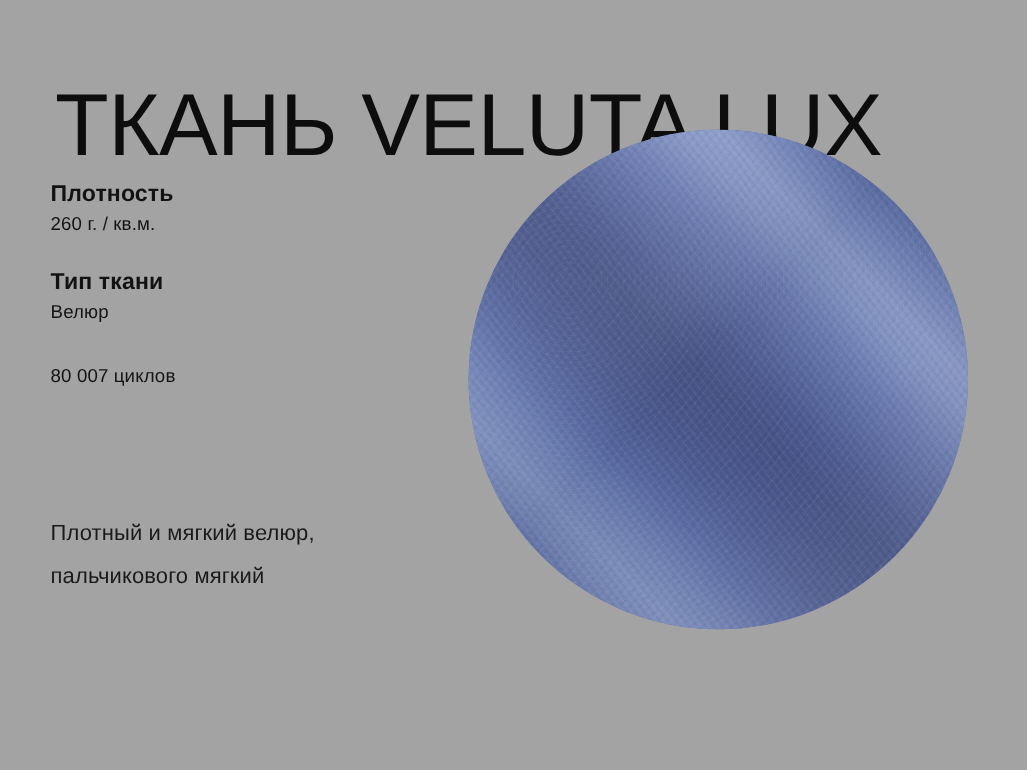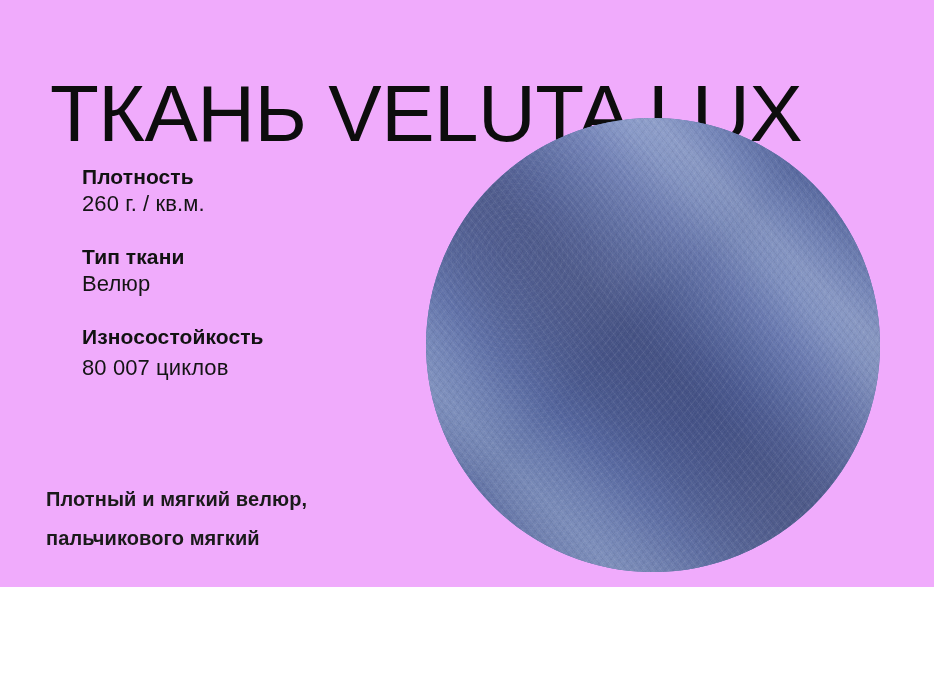--- a/index.html
+++ b/index.html
@@ -10,22 +10,22 @@
   }
 
   body {
     font-family: "Liberation Sans", "DejaVu Sans", sans-serif;
     -webkit-font-smoothing: antialiased;
   }
 
   #page {
     position: relative;
     width: 934px;
-    height: 587px;
-    background: #f0abfc;
+    height: 700px;
+    background: #a3a3a3;
     overflow: hidden;
   }
 
   
   .title {
     position: absolute;
     left: 50px;
     top: 17px;
     width: 860px;
     font-size: 80px;
@@ -39,56 +39,55 @@
   
   .specs {
     position: absolute;
     left: 46px;
     top: 164px;
     width: 370px;
   }
 
   .spec-block {
     margin-bottom: 26px;
-    margin-left: 36px;
   }
 
   .spec-block:last-of-type {
     margin-bottom: 0;
   }
 
   .spec-label {
     font-size: 21px;
     line-height: 26px;
     font-weight: 700;
     color: #121212;
     letter-spacing: 0.1px;
   }
 
   .spec-value {
-    font-size: 22px;
+    font-size: 17px;
     line-height: 28px;
     font-weight: 400;
     color: #141414;
     letter-spacing: 0.1px;
   }
 
   .spec-value.spaced {
     line-height: 36px;
   }
 
   
   .description {
     position: absolute;
     left: 46px;
-    top: 460px;
+    top: 446px;
     width: 380px;
     font-size: 20px;
     line-height: 39px;
-    font-weight: 700;
+    font-weight: 400;
     color: #1a1a1a;
     letter-spacing: 0.1px;
   }
 
   .description .line {
     display: block;
     white-space: nowrap;
   }
 
   
@@ -206,21 +205,20 @@
       <div class="spec-label">Плотность</div>
       <div class="spec-value">260 г. / кв.м.</div>
     </div>
 
     <div class="spec-block">
       <div class="spec-label">Тип ткани</div>
       <div class="spec-value">Велюр</div>
     </div>
 
     <div class="spec-block">
-      <div class="spec-label">Износостойкость</div>
       <div class="spec-value spaced">80 007 циклов</div>
     </div>
 
   </div>
 
   <p class="description">
     <span class="line">Плотный и мягкий велюр,</span>
     <span class="line">пальчикового мягкий</span>
   </p>
 

